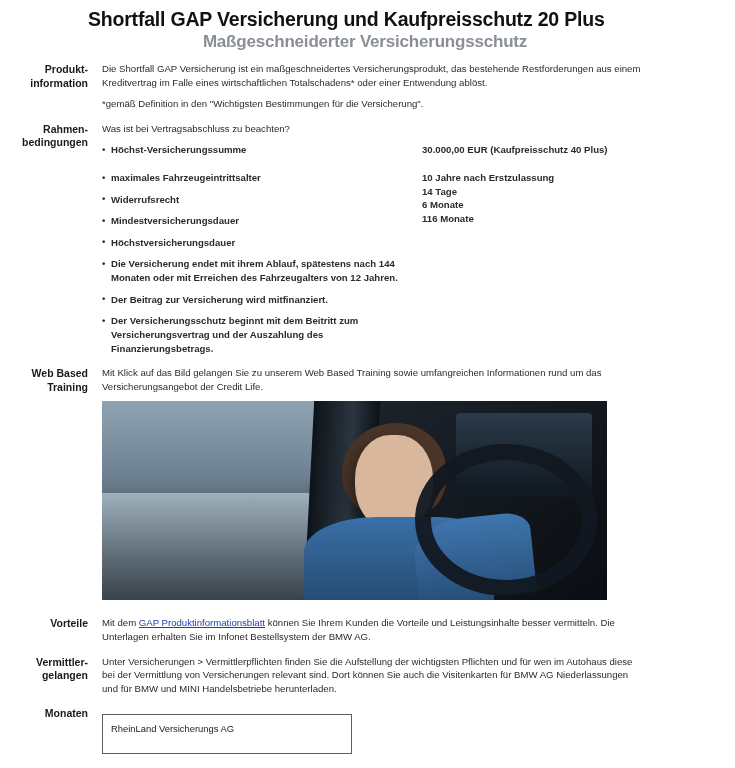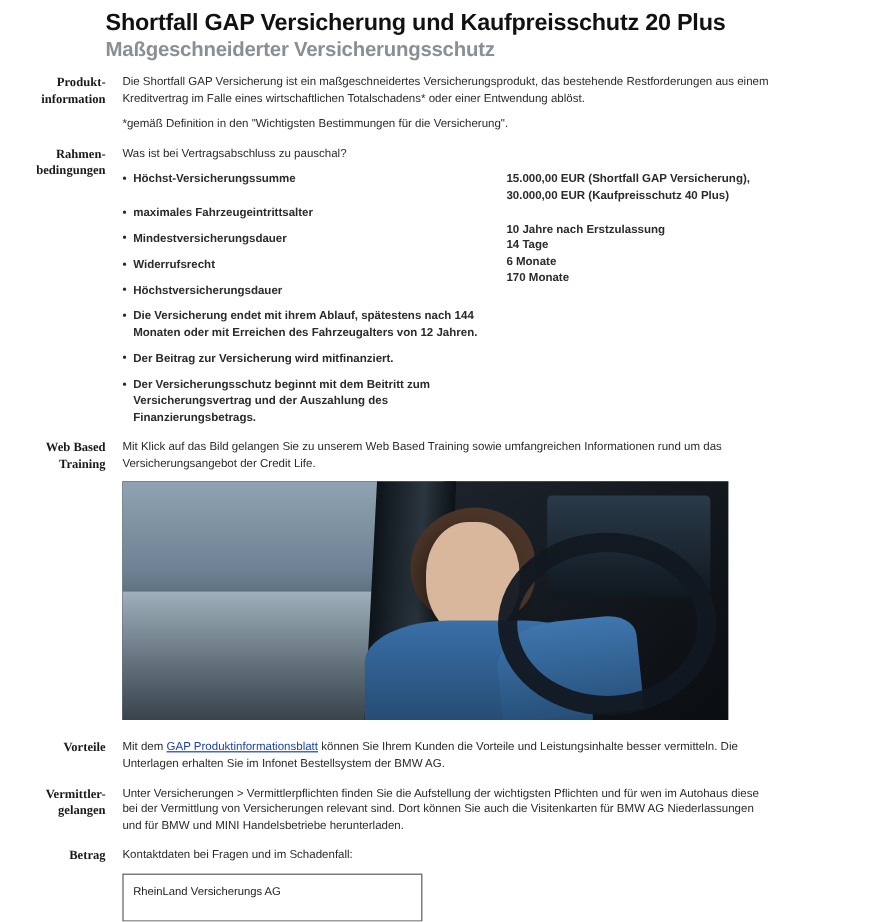--- a/index.html
+++ b/index.html
@@ -34,39 +34,39 @@
     margin: 0 0 2px 0;
     letter-spacing: -0.2px;
   }
   .doc-subtitle {
     font-size: 17px;
     font-weight: bold;
     color: #8a8f96;
     line-height: 1.15;
     margin: 0 0 10px 0;
     letter-spacing: -0.2px;
+    text-align: center;
   }
   
   .row {
     display: flex;
     align-items: flex-start;
     padding: 0 18px 0 14px;
     margin-bottom: 11px;
   }
   .row-label {
     width: 74px;
     min-width: 74px;
     text-align: right;
     font-size: 10.5px;
     font-weight: bold;
     color: #1a1a1a;
     line-height: 1.3;
     padding-right: 0;
     padding-top: 1px;
-    font-family: Liberation Serif, serif;
   }
   .row-body {
     padding-left: 14px;
     font-size: 9.6px;
     line-height: 1.42;
     color: #2b2b2b;
     flex: 1;
   }
   .row-body p {
     margin: 0 0 8px 0;
@@ -230,40 +230,39 @@
       <p>*gemäß Definition in den "Wichtigsten Bestimmungen für die Versicherung".</p>
     </div>
   </div>
 
   <div class="row">
     <div class="row-label">
       <div>Rahmen-</div>
       <div>bedingungen</div>
     </div>
     <div class="row-body">
-      <p class="terms-intro">Was ist bei Vertragsabschluss zu pauschal?</p>
+      <p class="terms-intro">Was ist bei Vertragsabschluss zu beachten?</p>
       <div class="terms-grid">
         <div class="terms-list">
           <p class="bullet">Höchst-Versicherungssumme</p>
           <p class="bullet" style="margin-top:14px;">maximales Fahrzeugeintrittsalter</p>
+          <p class="bullet">Widerrufsrecht</p>
           <p class="bullet">Mindestversicherungsdauer</p>
-          <p class="bullet">Widerrufsrecht</p>
           <p class="bullet">Höchstversicherungsdauer</p>
           <p class="bullet">Die Versicherung endet mit ihrem Ablauf, spätestens nach 144 Monaten oder mit Erreichen des Fahrzeugalters von 12 Jahren.</p>
           <p class="bullet">Der Beitrag zur Versicherung wird mitfinanziert.</p>
           <p class="bullet">Der Versicherungsschutz beginnt mit dem Beitritt zum Versicherungsvertrag und der Auszahlung des Finanzierungsbetrags.</p>
         </div>
         <div class="terms-values">
-          <div>15.000,00 EUR (Shortfall GAP Versicherung),</div>
           <div>30.000,00 EUR (Kaufpreisschutz 40 Plus)</div>
           <div class="tv-gap"></div>
           <div>10 Jahre nach Erstzulassung</div>
           <div>14 Tage</div>
           <div>6 Monate</div>
-          <div>170 Monate</div>
+          <div>116 Monate</div>
         </div>
       </div>
     </div>
   </div>
 
   <div class="row">
     <div class="row-label">
       <div>Web Based</div>
       <div>Training</div>
     </div>
@@ -298,24 +297,23 @@
       <div>Vermittler-</div>
       <div>gelangen</div>
     </div>
     <div class="row-body">
       <p>Unter Versicherungen &gt; Vermittlerpflichten finden Sie die Aufstellung der wichtigsten Pflichten und für wen im Autohaus diese bei der Vermittlung von Versicherungen relevant sind. Dort können Sie auch die Visitenkarten für BMW AG Niederlassungen und für BMW und MINI Handelsbetriebe herunterladen.</p>
     </div>
   </div>
 
   <div class="row">
     <div class="row-label">
-      <div>Betrag</div>
-    </div>
-    <div class="row-body">
-      <p>Kontaktdaten bei Fragen und im Schadenfall:</p>
+      <div>Monaten</div>
+    </div>
+    <div class="row-body">
       <div class="contact-box">
         <div class="company">RheinLand Versicherungs AG</div>
 
       </div>
     </div>
   </div>
 
 </div>
 
 </body></html>

